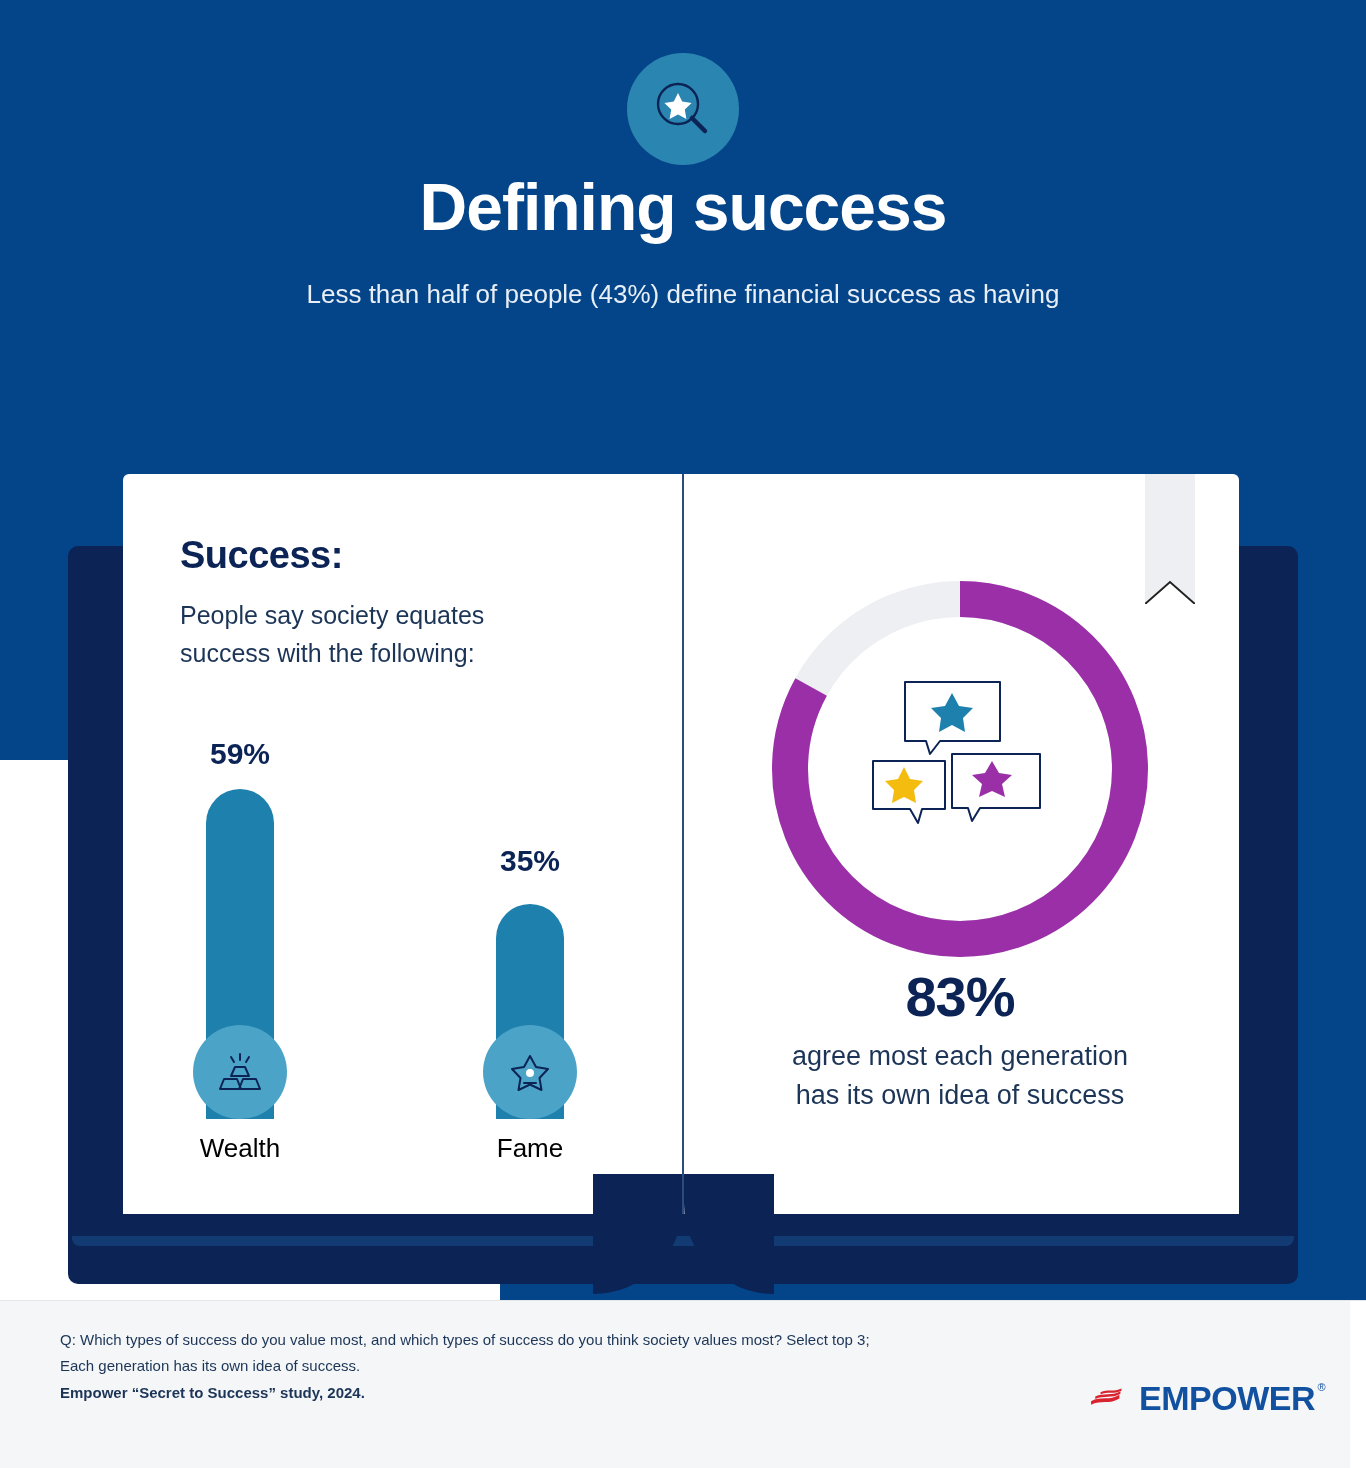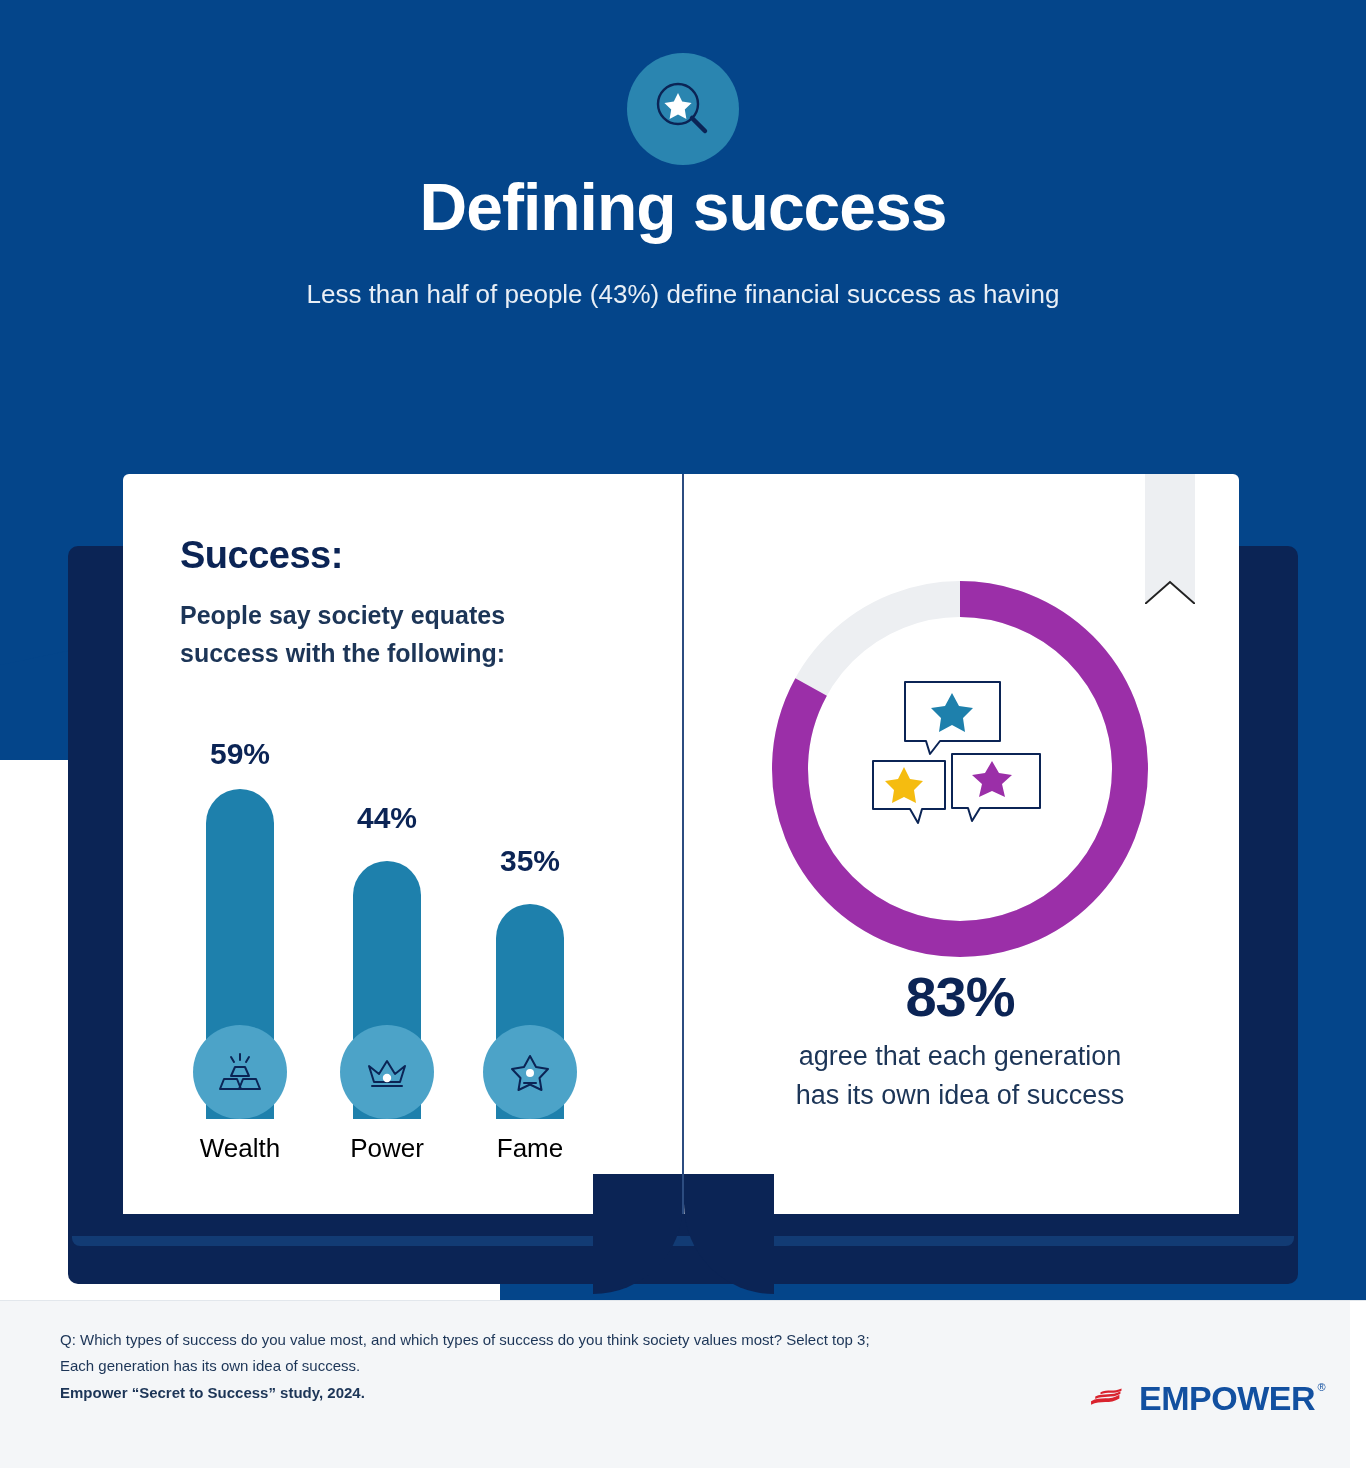--- a/index.html
+++ b/index.html
@@ -79,21 +79,21 @@
     position: absolute; left: 682px; top: 0; width: 2px; height: 740px;
     background: #2C4C80;
   }
 
   
   #left-content { position: absolute; left: 180px; top: 60px; width: 460px; }
   #success-heading {
     font-size: 38px; font-weight: 700; color: #0B2455; letter-spacing: -0.5px;
   }
   #success-sub {
-    font-size: 25px; color: #1C3557; font-weight: 700; line-height: 1.5;
+    font-size: 25px; color: #1C3557; font-weight: 400; line-height: 1.5;
     margin-top: 20px;
   }
 
   
   #bars { position: absolute; left: 180px; top: 255px; width: 470px; height: 450px; }
   .bar-col { position: absolute; bottom: 0; width: 120px; text-align: center; }
   .bar-value {
     font-size: 30px; font-weight: 700; color: #0B2455;
     position: absolute; left: 0; width: 120px; text-align: center;
   }
@@ -212,34 +212,20 @@
             <path d="M33 9 L30 14"></path>
             <path d="M19 19 L29 19 L33 28 L15 28 Z"></path>
             <path d="M8 31 L21 31 L25 41 L4 41 Z"></path>
             <path d="M27 31 L40 31 L44 41 L23 41 Z"></path>
           </g>
         </svg>
       </div>
       <div class="bar-label">Wealth</div>
     </div>
 
-    <div class="bar-col" style="left:147px; height:450px;">
-      <div class="bar-value" style="top:72px;">44%</div>
-      <div class="bar-shape" style="height:258px;"></div>
-      <div class="bar-icon-circle">
-        <svg width="48" height="48" viewBox="0 0 48 48">
-          <g fill="none" stroke="#0B2455" stroke-width="2" stroke-linejoin="round" stroke-linecap="round">
-            <path d="M6 18 L11 34 L37 34 L42 18 L32 26 L24 13 L16 26 Z"></path>
-            <path d="M9 38 L39 38"></path>
-          </g>
-          <circle cx="24" cy="30" r="4.2" fill="#ffffff"></circle>
-        </svg>
-      </div>
-      <div class="bar-label">Power</div>
-    </div>
 
     <div class="bar-col" style="left:290px; height:450px;">
       <div class="bar-value" style="top:115px;">35%</div>
       <div class="bar-shape" style="height:215px;"></div>
       <div class="bar-icon-circle">
         <svg width="48" height="48" viewBox="0 0 48 48">
           <g fill="none" stroke="#0B2455" stroke-width="2" stroke-linejoin="round" stroke-linecap="round">
             <path d="M24 8 L30 19 L42 21 L33.5 30 L35.5 42 L24 36.5 L12.5 42 L14.5 30 L6 21 L18 19 Z"></path>
             <path d="M18 35 L30 35"></path>
           </g>
@@ -272,21 +258,21 @@
       <g>
         <path d="M92 85 L180 85 L180 139 L120 139 L112 152 L108 139 L92 139 Z" fill="#ffffff" stroke="#0B2455" stroke-width="2" stroke-linejoin="round"></path>
         <path d="M132 92 L139 104 L152 106 L142 115 L145 128 L132 122 L119 128 L122 115 L112 106 L125 104 Z" fill="#9B2FA8"></path>
       </g>
     </svg>
   </div>
 
   <div id="stat-block">
     <div id="stat-number">83%</div>
     <div id="stat-text">
-      <div>agree that each generation</div>
+      <div>agree most each generation</div>
       <div>has its own idea of success</div>
     </div>
   </div>
 </div>
 
 <div id="footer">
   <div id="footer-divider"></div>
   <div id="footer-notes">
     <div class="footer-line">Q: Which types of success do you value most, and which types of success do you think society values most? Select top 3;</div>
     <div class="footer-line">Each generation has its own idea of success.</div>

